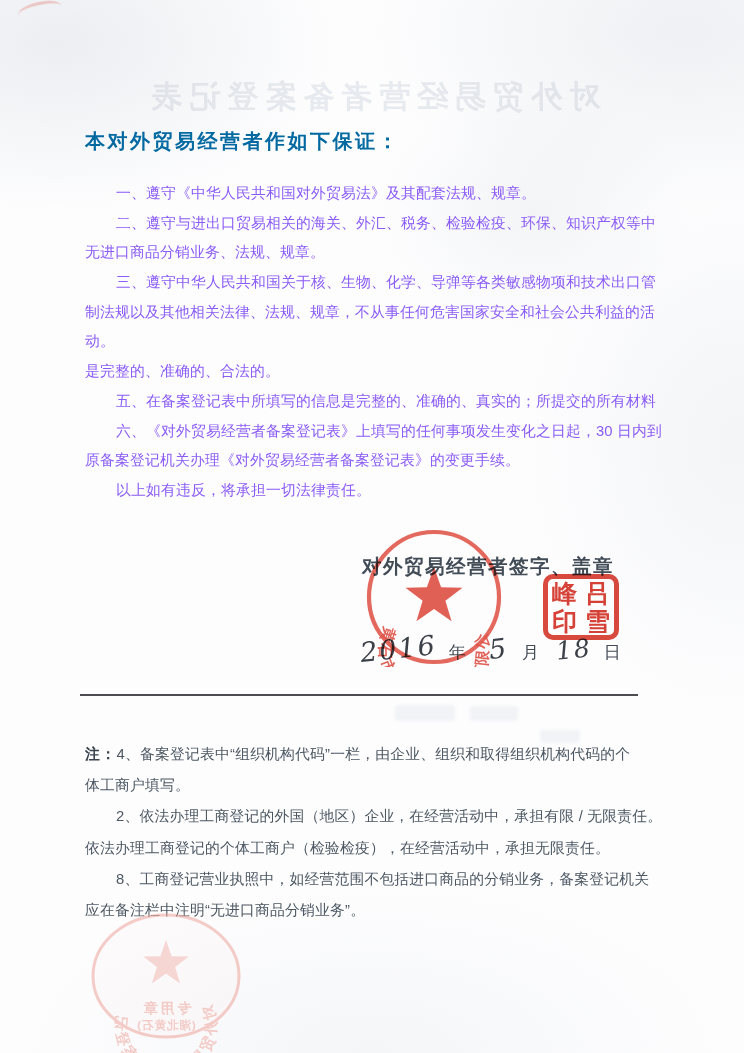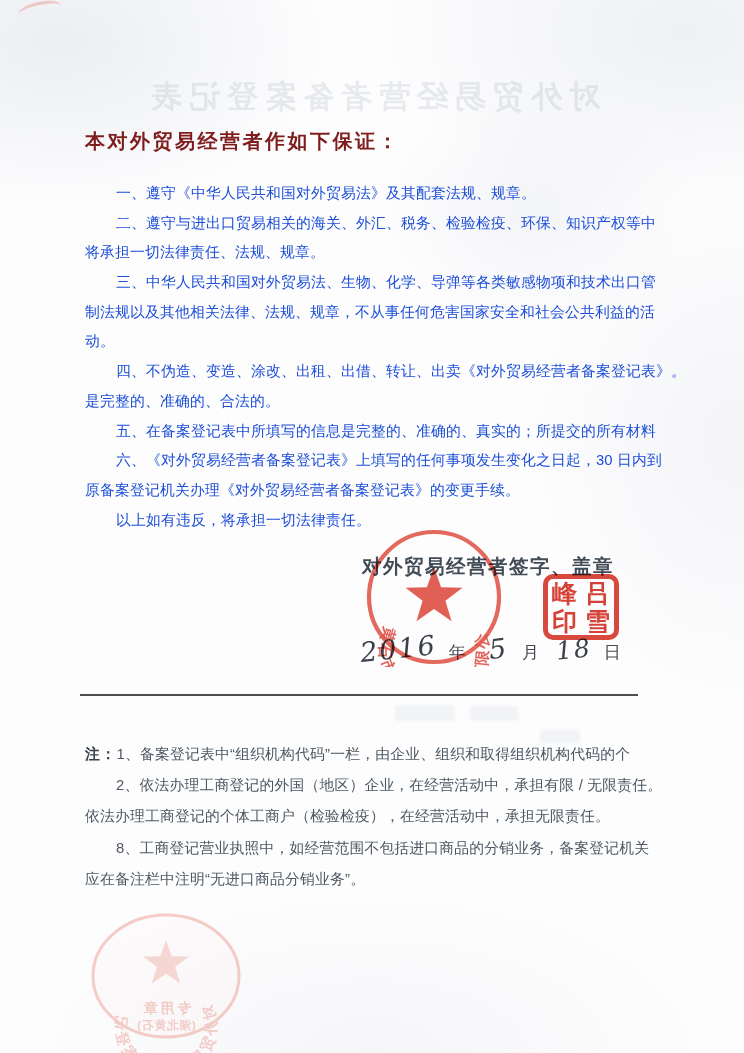--- a/index.html
+++ b/index.html
@@ -26,26 +26,26 @@
   .bleed-blob{background:rgba(150,160,175,.10);border-radius:3px;filter:blur(1.5px);}
   .corner-mark{
     top:2px;left:18px;width:44px;height:16px;
     border-top:3px solid rgba(222,96,84,.30);
     border-radius:50% 40% 0 0;transform:rotate(-10deg);filter:blur(.5px);
   }
   
   .heading{
     top:128px;left:85px;
     font-size:20px;font-weight:bold;letter-spacing:2.5px;
-    color:#7f1d1d;white-space:nowrap;
+    color:#0369a1;white-space:nowrap;
   }
   .bodytext{
     top:179px;left:85px;width:600px;
     font-size:14.8px;line-height:29.7px;letter-spacing:0.2px;
-    color:#1d4ed8;
+    color:#8b5cf6;
   }
   .bodytext .line{white-space:nowrap;height:29.7px;}
   .line.indent{padding-left:31px;}
   .sig-label{
     top:553px;left:362px;
     font-size:19.5px;font-weight:600;letter-spacing:1.5px;
     color:#424c56;white-space:nowrap;z-index:1;text-align:center;
   }
   
   .date-row{
@@ -97,25 +97,24 @@
 
 <div class="abs bleed-blob" style="top:705px;left:395px;width:60px;height:16px;"></div>
 <div class="abs bleed-blob" style="top:706px;left:470px;width:48px;height:15px;"></div>
 <div class="abs bleed-blob" style="top:730px;left:540px;width:40px;height:13px;"></div>
 
 <div class="abs heading">本对外贸易经营者作如下保证：</div>
 
 <div class="abs bodytext">
   <div class="line indent">一、遵守《中华人民共和国对外贸易法》及其配套法规、规章。</div>
   <div class="line indent">二、遵守与进出口贸易相关的海关、外汇、税务、检验检疫、环保、知识产权等中</div>
-  <div class="line">将承担一切法律责任、法规、规章。</div>
-  <div class="line indent">三、中华人民共和国对外贸易法、生物、化学、导弹等各类敏感物项和技术出口管</div>
+  <div class="line">无进口商品分销业务、法规、规章。</div>
+  <div class="line indent">三、遵守中华人民共和国关于核、生物、化学、导弹等各类敏感物项和技术出口管</div>
   <div class="line">制法规以及其他相关法律、法规、规章，不从事任何危害国家安全和社会公共利益的活</div>
   <div class="line">动。</div>
-  <div class="line indent">四、不伪造、变造、涂改、出租、出借、转让、出卖《对外贸易经营者备案登记表》。</div>
   <div class="line">是完整的、准确的、合法的。</div>
   <div class="line indent">五、在备案登记表中所填写的信息是完整的、准确的、真实的；所提交的所有材料</div>
   <div class="line indent">六、《对外贸易经营者备案登记表》上填写的任何事项发生变化之日起，30 日内到</div>
   <div class="line">原备案登记机关办理《对外贸易经营者备案登记表》的变更手续。</div>
   <div class="line indent">以上如有违反，将承担一切法律责任。</div>
 </div>
 
 <div class="abs sig-label">对外贸易经营者签字、盖章</div>
 
 <div class="abs date-row">
@@ -143,21 +142,22 @@
 <div class="abs name-seal">
   <span>峰</span>
   <span>吕</span>
   <span>印</span>
   <span>雪</span>
 </div>
 
 <div class="abs divider"></div>
 
 <div class="abs notes">
-  <div class="line"><span class="note-label">注：</span><span>1、备案登记表中“组织机构代码”一栏，由企业、组织和取得组织机构代码的个</span></div>
+  <div class="line"><span class="note-label">注：</span><span>4、备案登记表中“组织机构代码”一栏，由企业、组织和取得组织机构代码的个</span></div>
+  <div class="line">体工商户填写。</div>
   <div class="line indent">2、依法办理工商登记的外国（地区）企业，在经营活动中，承担有限 / 无限责任。</div>
   <div class="line">依法办理工商登记的个体工商户（检验检疫），在经营活动中，承担无限责任。</div>
   <div class="line indent">8、工商登记营业执照中，如经营范围不包括进口商品的分销业务，备案登记机关</div>
   <div class="line">应在备注栏中注明“无进口商品分销业务”。</div>
 </div>
 
 <div class="abs bleed-seal">
   <svg width="160" height="148" viewBox="0 0 160 148">
     <ellipse cx="80" cy="66" rx="73" ry="61" fill="rgba(245,200,194,0.10)" stroke="#eda49b" stroke-width="3"></ellipse>
     <polygon points="80,30 85.6,46.2 102.8,46.6 89.1,57 94.1,73.4 80,63.6 65.9,73.4 70.9,57 57.2,46.6 74.4,46.2" fill="#efaca3" opacity=".85"></polygon>

